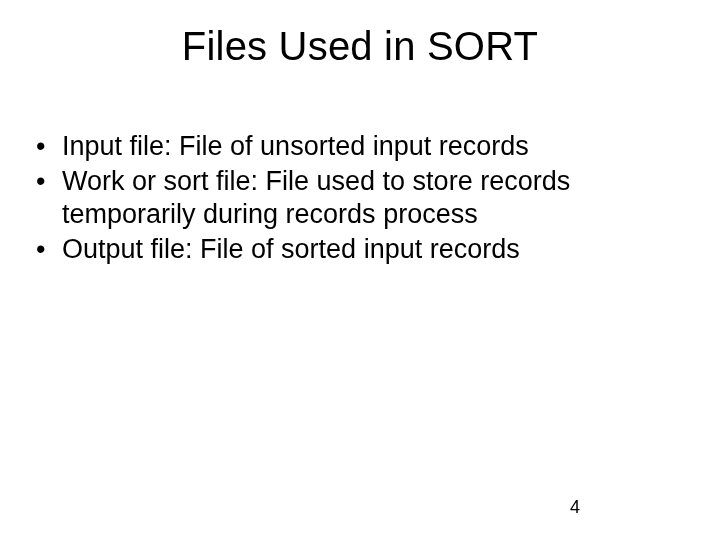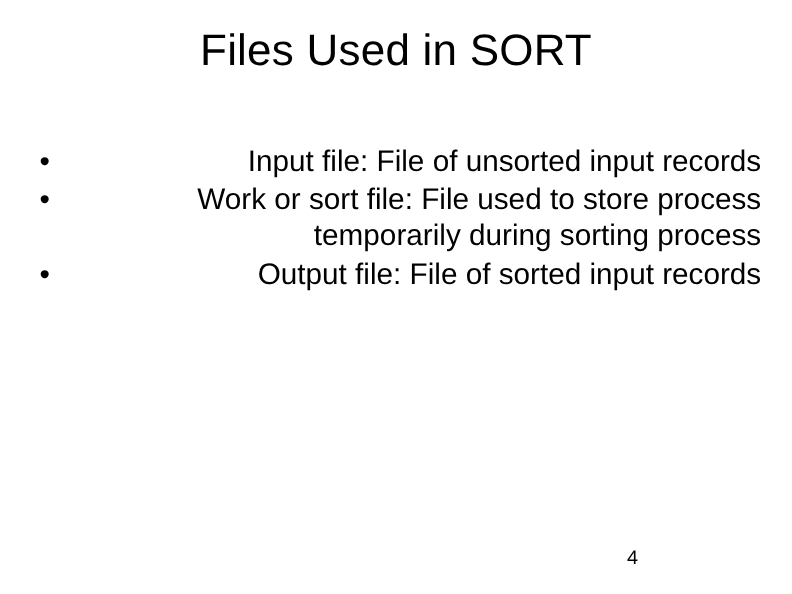--- a/index.html
+++ b/index.html
@@ -39,21 +39,20 @@
   }
   ul.bullets {
     list-style: none;
     margin: 0;
     padding: 0;
   }
   ul.bullets > li {
     position: relative;
     padding-left: 34px;
     margin: 0 0 2px 0;
-    text-align: right;
   }
   ul.bullets > li::before {
     content: "•";
     position: absolute;
     left: 8px;
     top: 0;
     font-size: 27px;
     line-height: 1.22;
   }
   .pagenum {
@@ -66,19 +65,19 @@
 </style>
 </head>
 <body>
 
 <div class="slide">
   <div class="title">Files Used in SORT</div>
 
   <div class="body">
     <ul class="bullets">
       <li>Input file: File of unsorted input records</li>
-      <li>Work or sort file: File used to store process temporarily during sorting process</li>
+      <li>Work or sort file: File used to store records temporarily during records process</li>
       <li>Output file: File of sorted input records</li>
     </ul>
   </div>
 
   <div class="pagenum">4</div>
 </div>
 
 </body></html>

